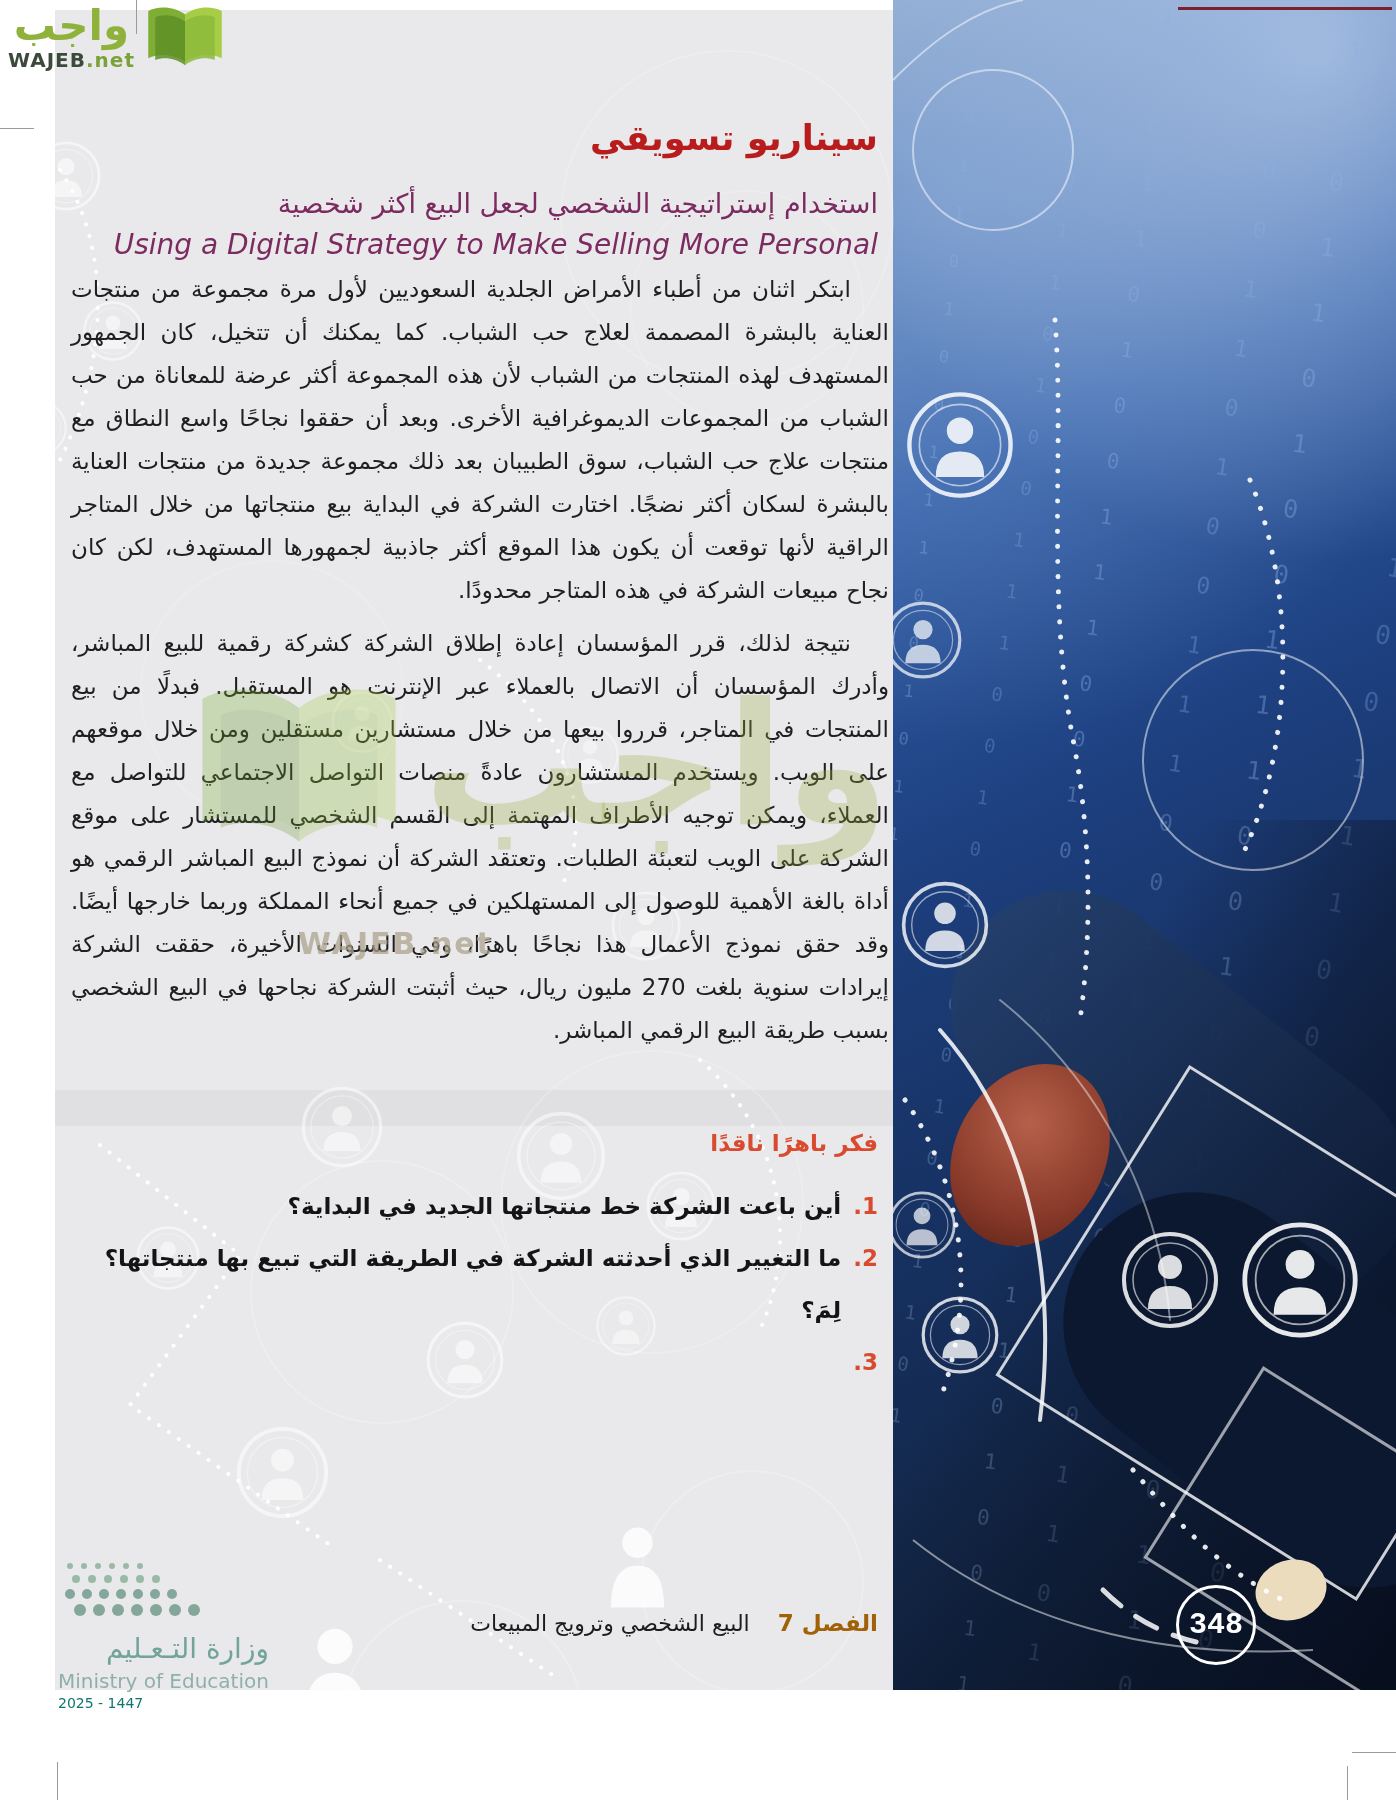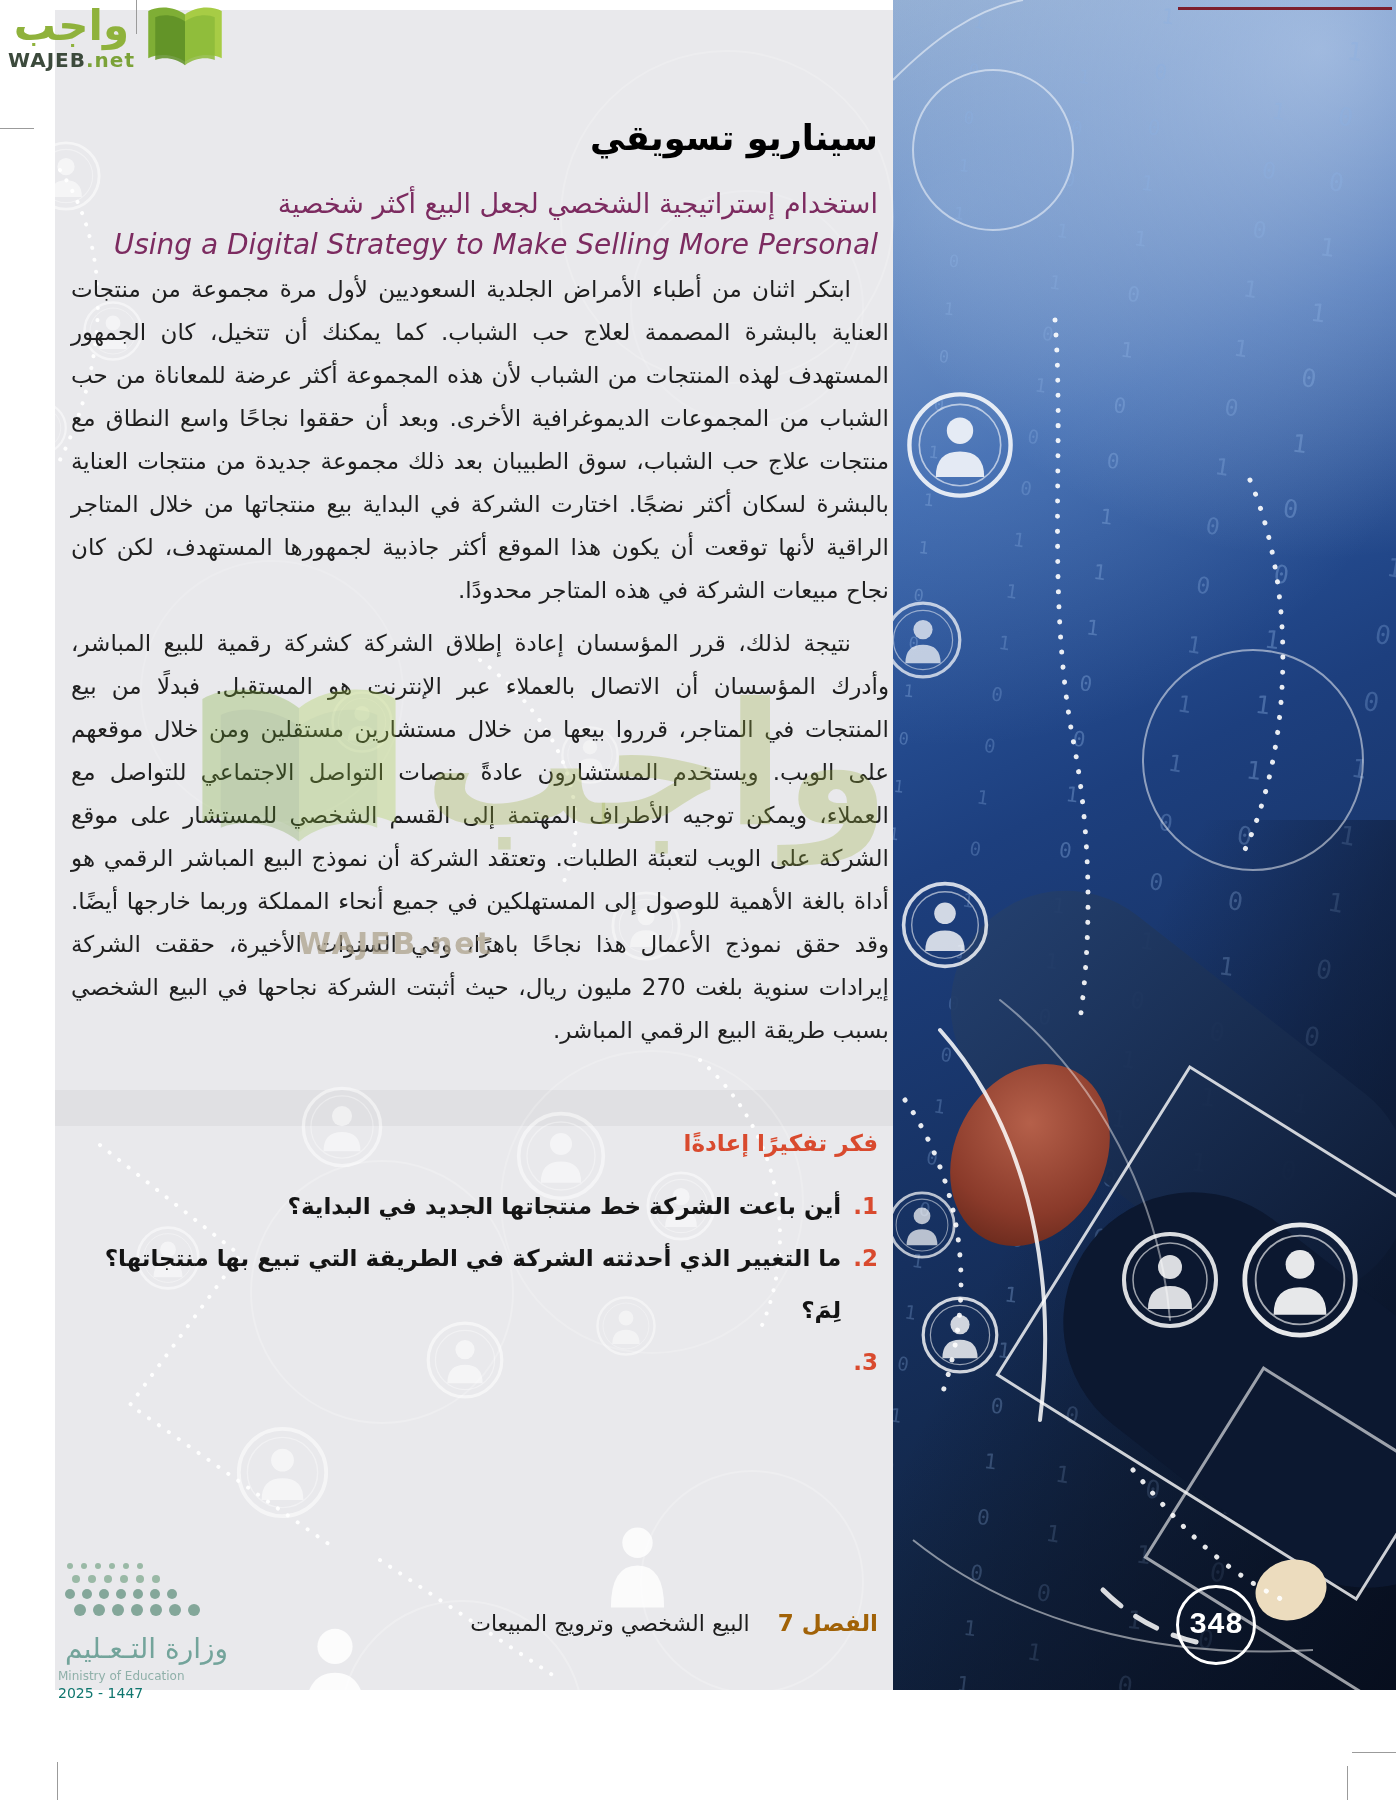--- a/index.html
+++ b/index.html
@@ -40,39 +40,39 @@
   .redline{position:absolute;left:1178px;top:7px;width:214px;height:3px;background:#7d1f2d;z-index:6;}
 
   
   .brand{left:8px;top:4px;z-index:5;display:flex;align-items:flex-start;gap:6px;}
   .brand-txt{display:flex;flex-direction:column;align-items:center;}
   .brand-ar{font-size:42px;line-height:44px;font-weight:bold;color:#8fb23c;direction:rtl;}
   .brand-en{font-size:20px;font-weight:bold;color:#3c4a3c;letter-spacing:1px;}
   .brand-en .tld{color:#7ba238;}
 
   
-  .title{right:518px;top:118px;font-size:35px;font-weight:bold;color:#000000;direction:rtl;z-index:3;}
+  .title{right:518px;top:118px;font-size:35px;font-weight:bold;color:#b91c1c;direction:rtl;z-index:3;}
   .sub-ar{right:518px;top:188px;font-size:27px;color:#7c2b60;direction:rtl;z-index:3;}
   .sub-en{right:518px;top:228px;font-size:28px;font-style:italic;color:#7c2b60;z-index:3;}
   .bodytext{left:71px;width:818px;direction:rtl;text-align:justify;color:#1f1f1f;
       font-size:23px;line-height:43px;z-index:3;}
   .bodytext p{margin:0 0 10px 0;text-indent:38px;}
   .ct-head{right:518px;top:1130px;font-size:23px;font-weight:bold;color:#d94a2e;direction:rtl;z-index:3;}
   .questions{left:60px;top:1180px;width:818px;direction:rtl;z-index:3;}
   .q-row{display:flex;gap:12px;align-items:baseline;line-height:52px;}
   .q-num{color:#d94a2e;font-weight:bold;font-size:23px;}
   .q-text{color:#141414;font-weight:bold;font-size:23px;}
 
   
   .chapter{right:518px;top:1610px;direction:rtl;display:flex;gap:28px;align-items:baseline;z-index:3;}
   .chapter-label{color:#a16207;font-weight:bold;font-size:23px;}
   .chapter-title{color:#1c1c1c;font-size:22px;}
   .ministry{left:58px;top:1558px;z-index:3;}
   .ministry-ar{font-size:28px;color:#73a49b;direction:rtl;margin-top:8px;}
-  .ministry-en{font-size:12px;color:#8fb0a9;margin-top:4px;}
+  .ministry-en{font-size:20px;color:#8fb0a9;margin-top:4px;}
   .ministry-yr{font-size:14px;color:#0f766e;margin-top:2px;}
 
   
   .wm{z-index:4;pointer-events:none;}
   .wm-ar{right:506px;top:680px;display:flex;align-items:flex-start;gap:10px;direction:rtl;}
   .wm-ar .txt{font-size:170px;line-height:170px;font-weight:bold;color:rgba(156,174,62,.30);}
   .wm-site{left:298px;top:926px;font-size:30px;font-weight:bold;letter-spacing:2px;
       color:rgba(172,162,140,.75);}
   svg.deco{position:absolute;z-index:2;pointer-events:none;}
 </style>
@@ -266,21 +266,21 @@
 
   <div class="abs title">سيناريو تسويقي</div>
   <div class="abs sub-ar">استخدام إستراتيجية الشخصي لجعل البيع أكثر شخصية</div>
   <div class="abs sub-en">Using a Digital Strategy to Make Selling More Personal</div>
 
   <div class="abs bodytext" style="top:268px">
     <p>ابتكر اثنان من أطباء الأمراض الجلدية السعوديين لأول مرة مجموعة من منتجات العناية بالبشرة المصممة لعلاج حب الشباب. كما يمكنك أن تتخيل، كان الجمهور المستهدف لهذه المنتجات من الشباب لأن هذه المجموعة أكثر عرضة للمعاناة من حب الشباب من المجموعات الديموغرافية الأخرى. وبعد أن حققوا نجاحًا واسع النطاق مع منتجات علاج حب الشباب، سوق الطبيبان بعد ذلك مجموعة جديدة من منتجات العناية بالبشرة لسكان أكثر نضجًا. اختارت الشركة في البداية بيع منتجاتها من خلال المتاجر الراقية لأنها توقعت أن يكون هذا الموقع أكثر جاذبية لجمهورها المستهدف، لكن كان نجاح مبيعات الشركة في هذه المتاجر محدودًا.</p>
     <p>نتيجة لذلك، قرر المؤسسان إعادة إطلاق الشركة كشركة رقمية للبيع المباشر، وأدرك المؤسسان أن الاتصال بالعملاء عبر الإنترنت هو المستقبل. فبدلًا من بيع المنتجات في المتاجر، قرروا بيعها من خلال مستشارين مستقلين ومن خلال موقعهم على الويب. ويستخدم المستشارون عادةً منصات التواصل الاجتماعي للتواصل مع العملاء، ويمكن توجيه الأطراف المهتمة إلى القسم الشخصي للمستشار على موقع الشركة على الويب لتعبئة الطلبات. وتعتقد الشركة أن نموذج البيع المباشر الرقمي هو أداة بالغة الأهمية للوصول إلى المستهلكين في جميع أنحاء المملكة وربما خارجها أيضًا. وقد حقق نموذج الأعمال هذا نجاحًا باهرًا، وفي السنوات الأخيرة، حققت الشركة إيرادات سنوية بلغت 270 مليون ريال، حيث أثبتت الشركة نجاحها في البيع الشخصي بسبب طريقة البيع الرقمي المباشر.</p>
   </div>
 
-  <div class="abs ct-head">فكر تفكيرًا إعادةًا</div>
+  <div class="abs ct-head">فكر باهرًا ناقدًا</div>
 
   <div class="abs questions">
     <div class="q-row">
       <span class="q-num">1.</span>
       <span class="q-text">أين باعت الشركة خط منتجاتها الجديد في البداية؟</span>
     </div>
     <div class="q-row">
       <span class="q-num">2.</span>
       <span class="q-text">ما التغيير الذي أحدثته الشركة في الطريقة التي تبيع بها منتجاتها؟ لِمَ؟</span>
     </div>

